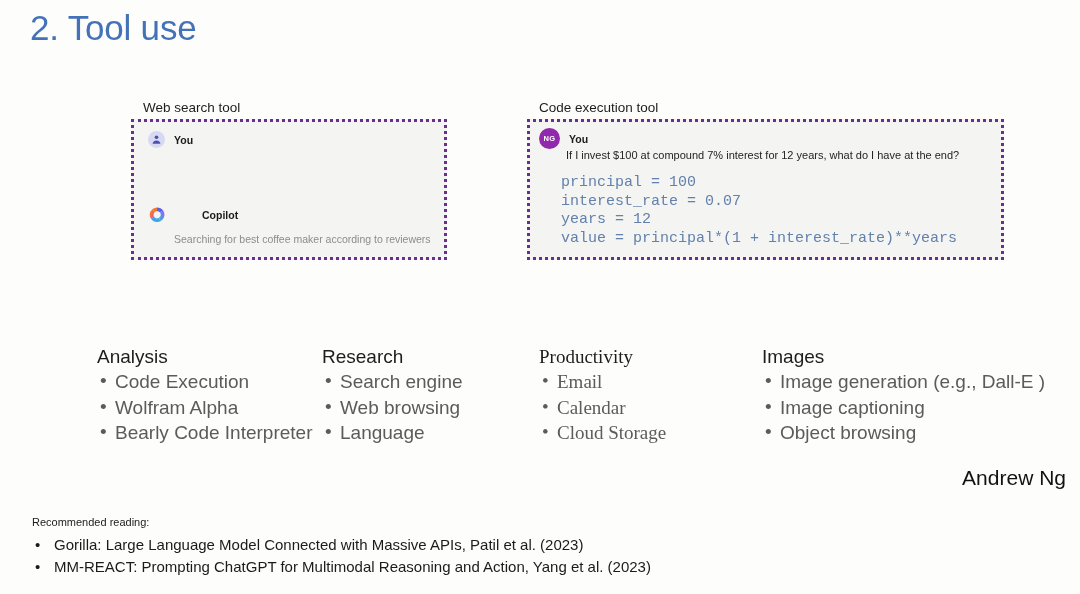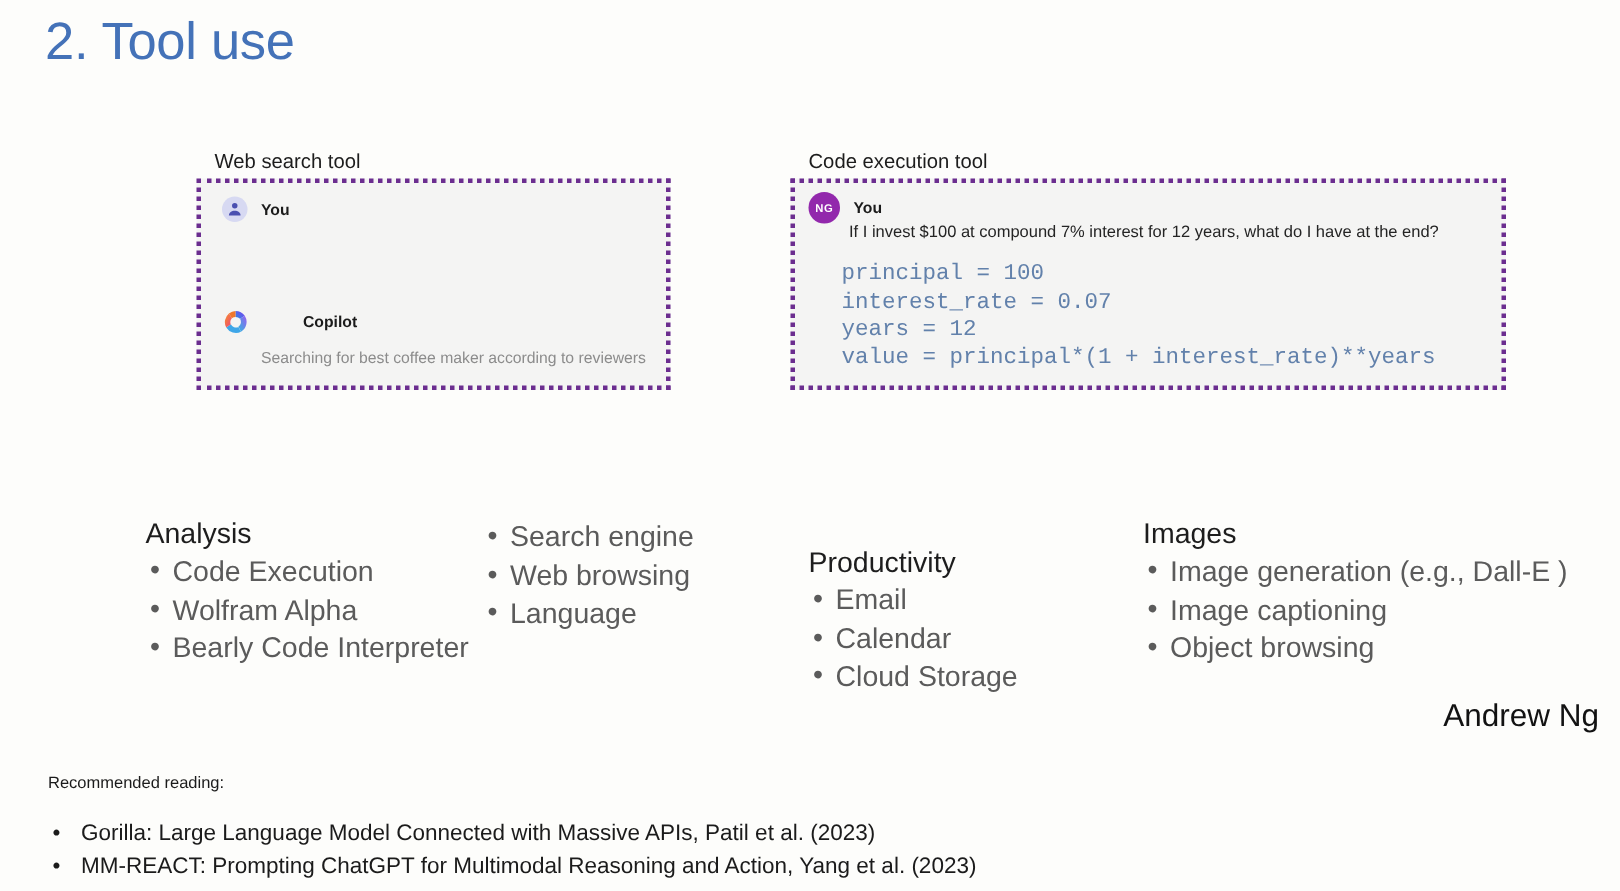--- a/index.html
+++ b/index.html
@@ -79,27 +79,27 @@
   .cat-list { list-style: none; }
   .cat-list li {
     font-size: 19px; color: #5b5b5b; white-space: nowrap;
     line-height: 25.5px; padding-left: 18px; position: relative;
   }
   .cat-list li::before {
     content: "\2022"; position: absolute; left: 3px; top: -1px; color: #5b5b5b;
   }
   #cat-0 { left: 61px;  top: 346px; margin-left: 36px; }
   #cat-1 { left: 322px; top: 346px; }
-  #cat-2 { left: 539px; top: 365px; }
+  #cat-2 { left: 539px; top: 346px; font-family: Liberation Serif, serif; }
   #cat-3 { left: 762px; top: 346px; }
 
   
   .footer { position: absolute; left: 32px; top: 512px; }
   .footer-label { font-size: 11px; color: #1b1b1b; line-height: 21px; }
-  .footer-list { list-style: none; margin-top: 12px; }
+  .footer-list { list-style: none; margin-top: 1px; }
   .footer-list li {
     font-size: 15px; color: #1b1b1b; line-height: 22px;
     padding-left: 22px; position: relative; white-space: nowrap;
   }
   .footer-list li::before {
     content: "\2022"; position: absolute; left: 3px; top: 0; color: #1b1b1b;
   }
   .signature {
     position: absolute; right: 14px; bottom: 6px;
     font-size: 21px; color: #121212; white-space: nowrap;
@@ -179,20 +179,21 @@
   <div class="cat-col" id="cat-0">
     <div class="cat-title">Analysis</div>
     <ul class="cat-list">
       <li>Code Execution</li>
       <li>Wolfram Alpha</li>
       <li>Bearly Code Interpreter</li>
     </ul>
   </div>
 
   <div class="cat-col" id="cat-1">
+    <div class="cat-title">Research</div>
     <ul class="cat-list">
       <li>Search engine</li>
       <li>Web browsing</li>
       <li>Language</li>
     </ul>
   </div>
 
   <div class="cat-col" id="cat-2">
     <div class="cat-title">Productivity</div>
     <ul class="cat-list">

